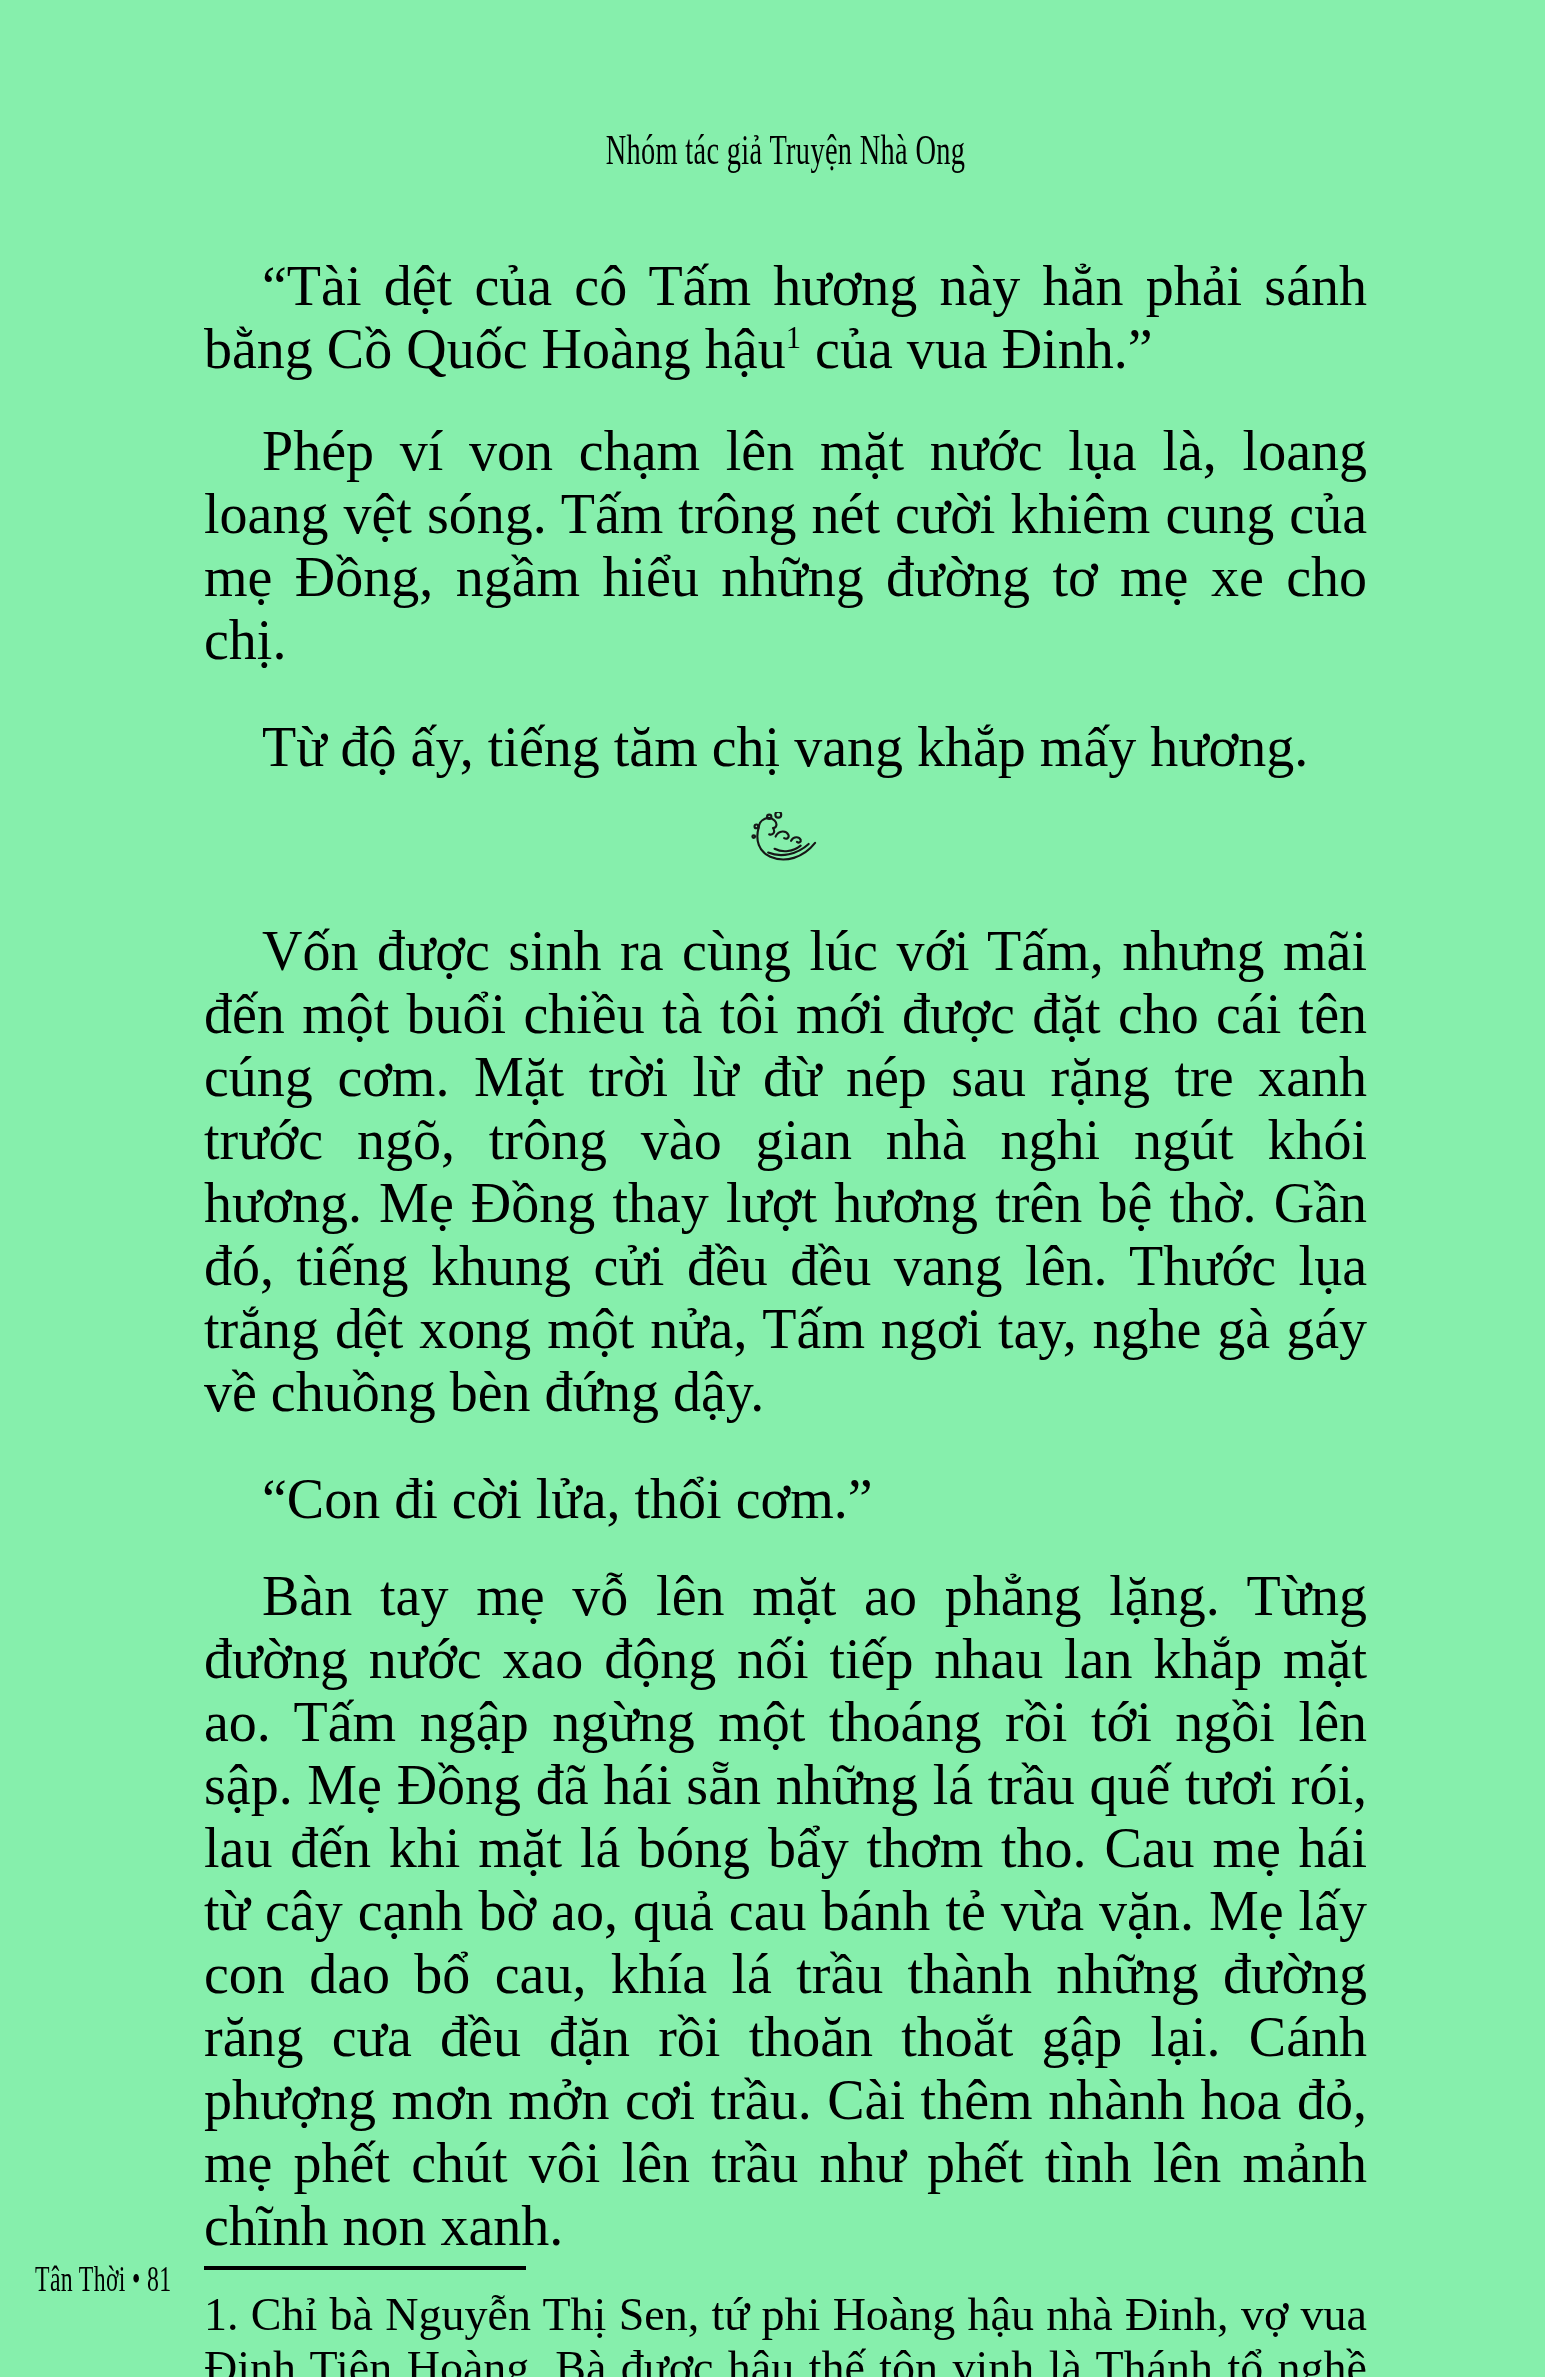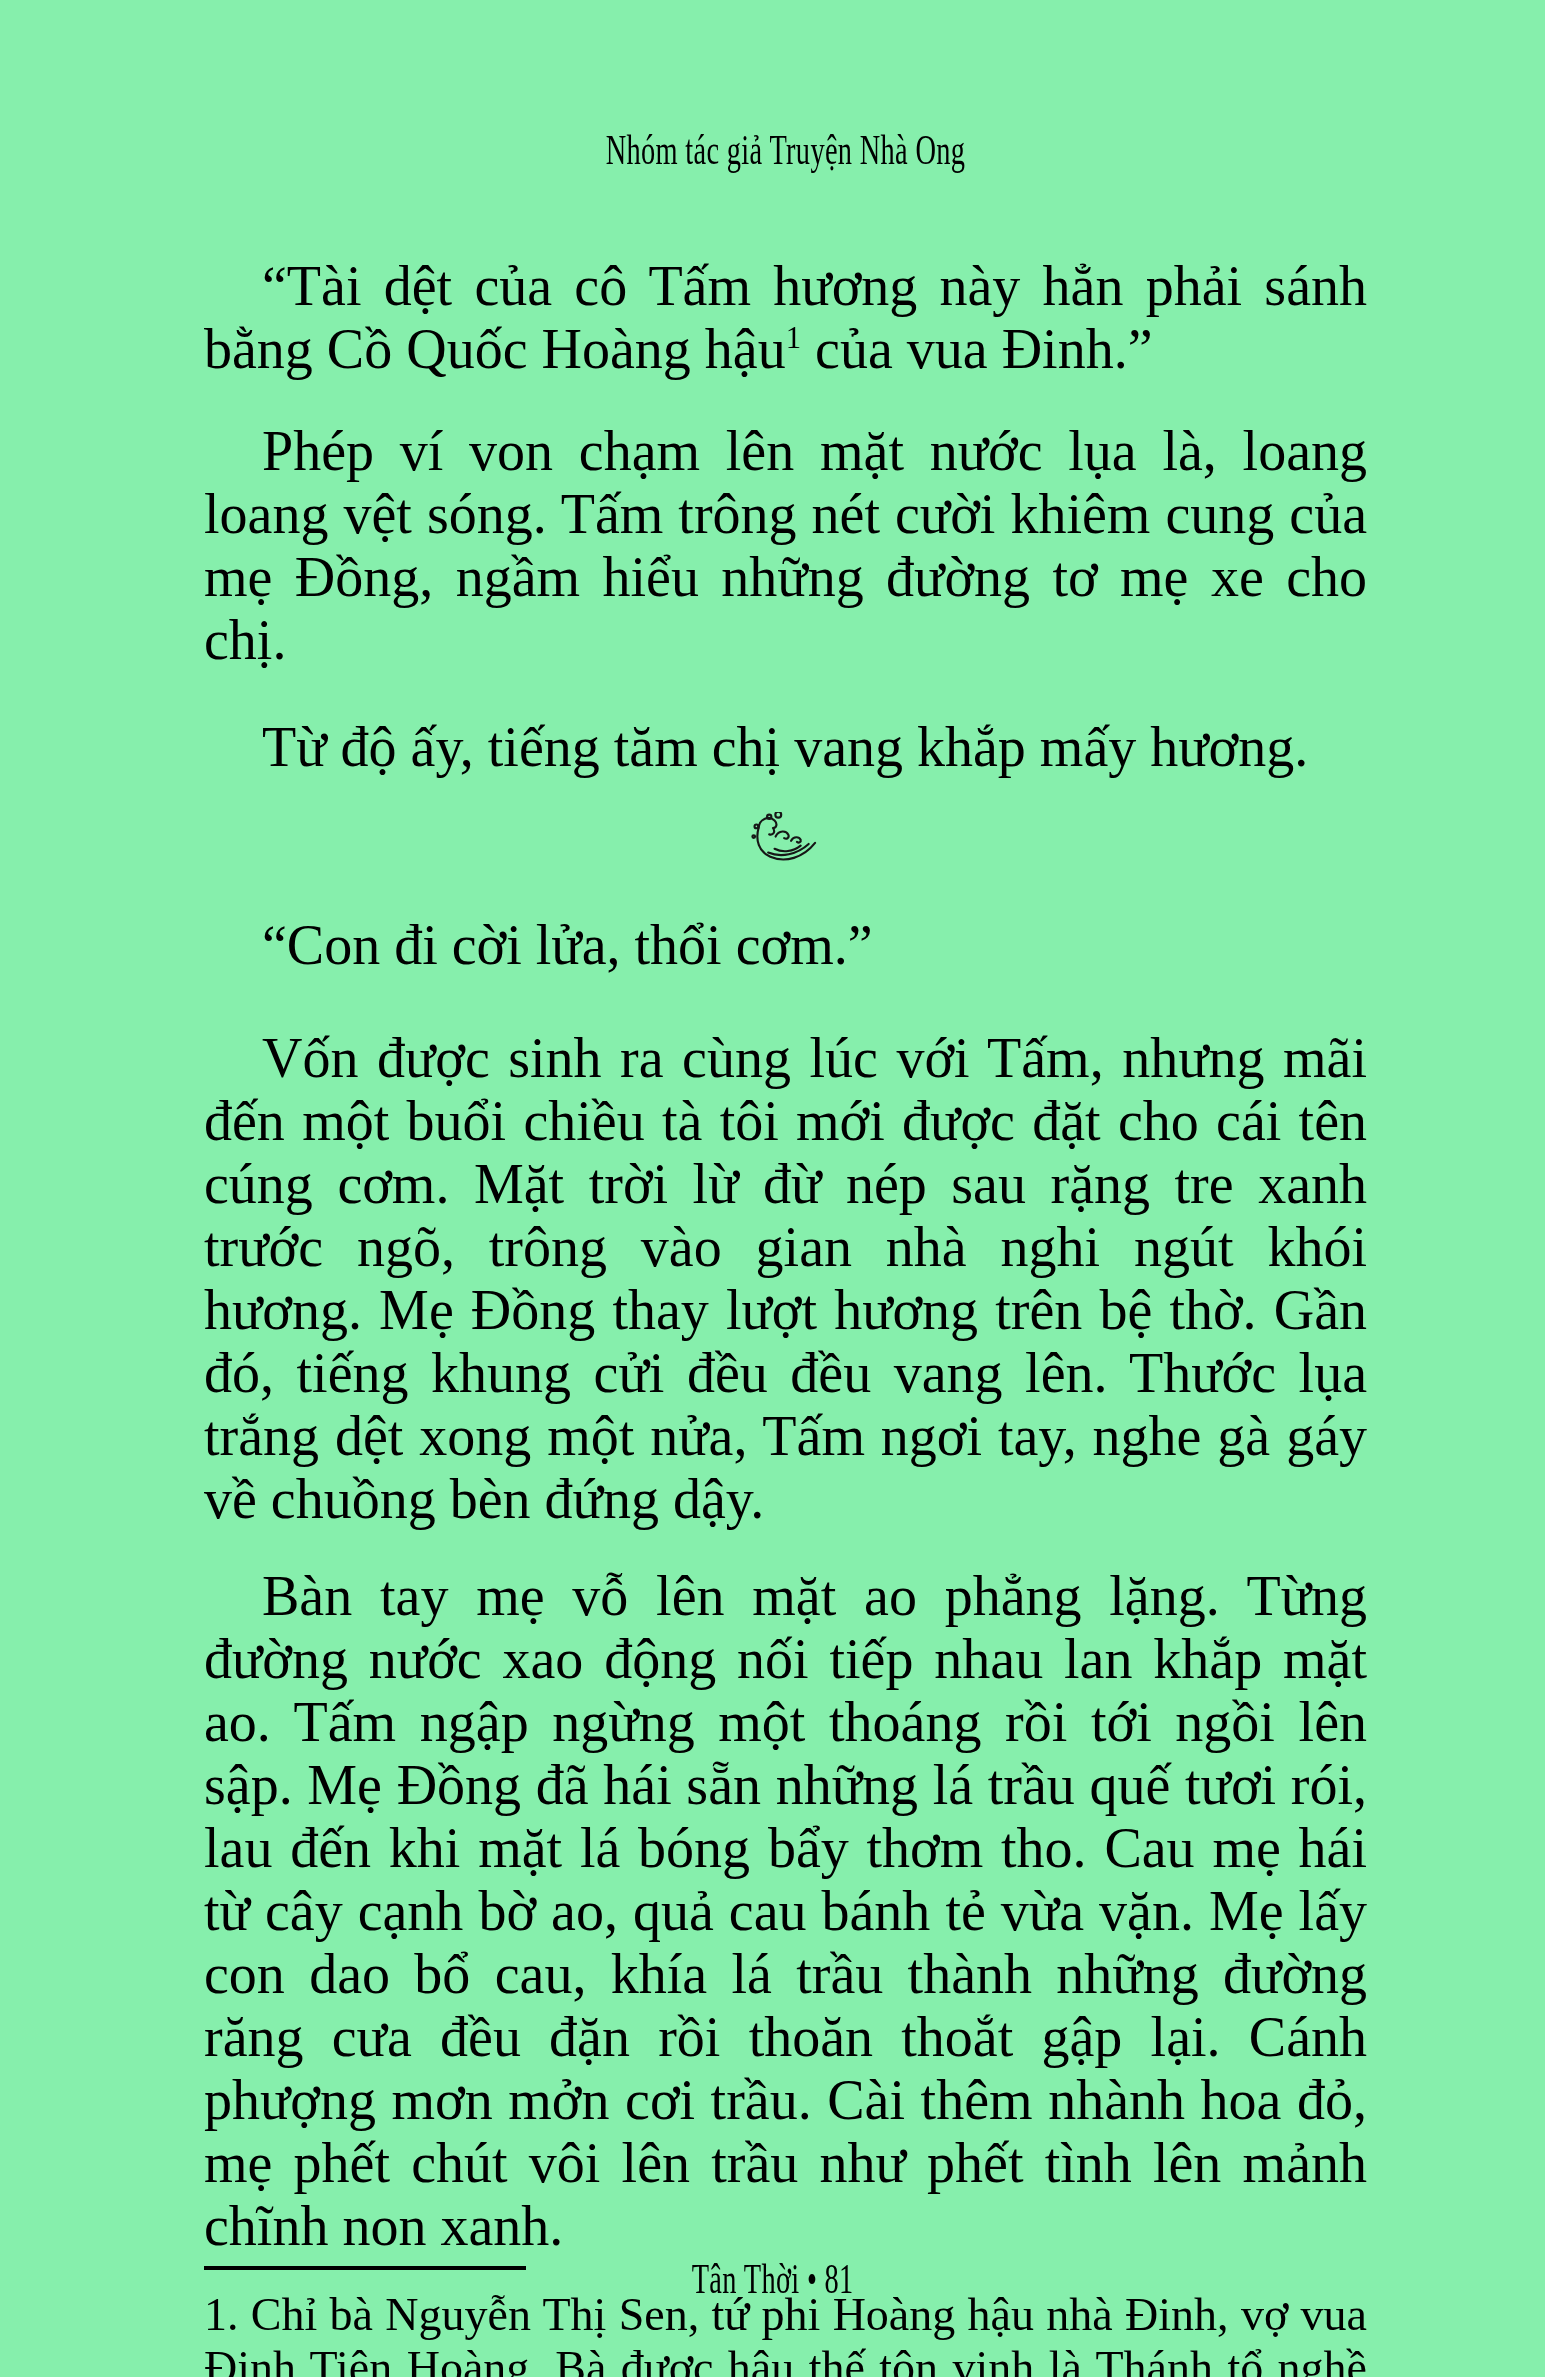--- a/index.html
+++ b/index.html
@@ -85,22 +85,21 @@
     line-height: 53px;
     text-align: justify;
     text-justify: inter-word;
   }
   
   .page-footer {
     position: absolute;
     left: 0;
     right: 0;
     top: 2259px;
-    text-align: center;
-    font-size: 43px;
+    font-size: 36px;
     line-height: 40px;
     white-space: nowrap;
   }
 </style>
 </head>
 <body>
 
 <div class="page">
   <div class="content">
 
@@ -122,23 +121,23 @@
         <path d="M16 30 C18 12 36 6 46 16 C52 22 50 30 43 30 C48 37 44 44 36 42"></path>
         <path d="M48 46 C54 34 68 34 72 43 C74 48 69 52 64 49"></path>
         <path d="M77 54 C82 45 92 46 95 52 C96 56 92 59 88 56"></path>
         <circle cx="36" cy="9" r="4"></circle>
         <circle cx="53" cy="5" r="5.5"></circle>
         <circle cx="12" cy="27" r="3.5"></circle>
         <circle cx="7" cy="46" r="2.5"></circle>
       </svg>
     </div>
 
+    <p class="para p4">Vốn được sinh ra cùng lúc với Tấm, nhưng mãi đến một buổi chiều tà tôi mới được đặt cho cái tên cúng cơm. Mặt trời lừ đừ nép sau rặng tre xanh trước ngõ, trông vào gian nhà nghi ngút khói hương. Mẹ Đồng thay lượt hương trên bệ thờ. Gần đó, tiếng khung cửi đều đều vang lên. Thước lụa trắng dệt xong một nửa, Tấm ngơi tay, nghe gà gáy về chuồng bèn đứng dậy.</p>
+
     <p class="para p5">“Con đi cời lửa, thổi cơm.”</p>
-
-    <p class="para p4">Vốn được sinh ra cùng lúc với Tấm, nhưng mãi đến một buổi chiều tà tôi mới được đặt cho cái tên cúng cơm. Mặt trời lừ đừ nép sau rặng tre xanh trước ngõ, trông vào gian nhà nghi ngút khói hương. Mẹ Đồng thay lượt hương trên bệ thờ. Gần đó, tiếng khung cửi đều đều vang lên. Thước lụa trắng dệt xong một nửa, Tấm ngơi tay, nghe gà gáy về chuồng bèn đứng dậy.</p>
 
 
     <p class="para p7">Bàn tay mẹ vỗ lên mặt ao phẳng lặng. Từng đường nước xao động nối tiếp nhau lan khắp mặt ao. Tấm ngập ngừng một thoáng rồi tới ngồi lên sập. Mẹ Đồng đã hái sẵn những lá trầu quế tươi rói, lau đến khi mặt lá bóng bẩy thơm tho. Cau mẹ hái từ cây cạnh bờ ao, quả cau bánh tẻ vừa vặn. Mẹ lấy con dao bổ cau, khía lá trầu thành những đường răng cưa đều đặn rồi thoăn thoắt gập lại. Cánh phượng mơn mởn cơi trầu. Cài thêm nhành hoa đỏ, mẹ phết chút vôi lên trầu như phết tình lên mảnh chĩnh non xanh.</p>
 
     <div class="footnote-rule"></div>
 
     <p class="footnote">1. Chỉ bà Nguyễn Thị Sen, tứ phi Hoàng hậu nhà Đinh, vợ vua Đinh Tiên Hoàng. Bà được hậu thế tôn vinh là Thánh tổ nghề may.</p>
   </div>
 
   <div class="page-footer">

